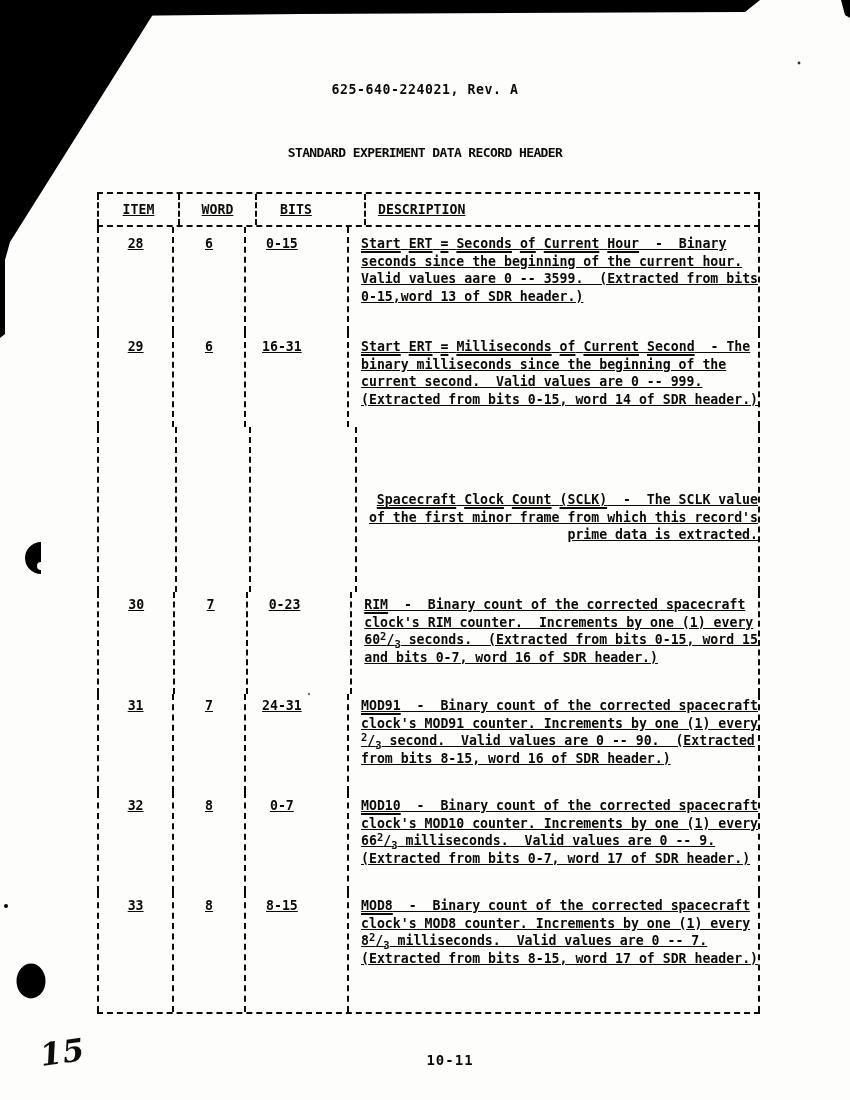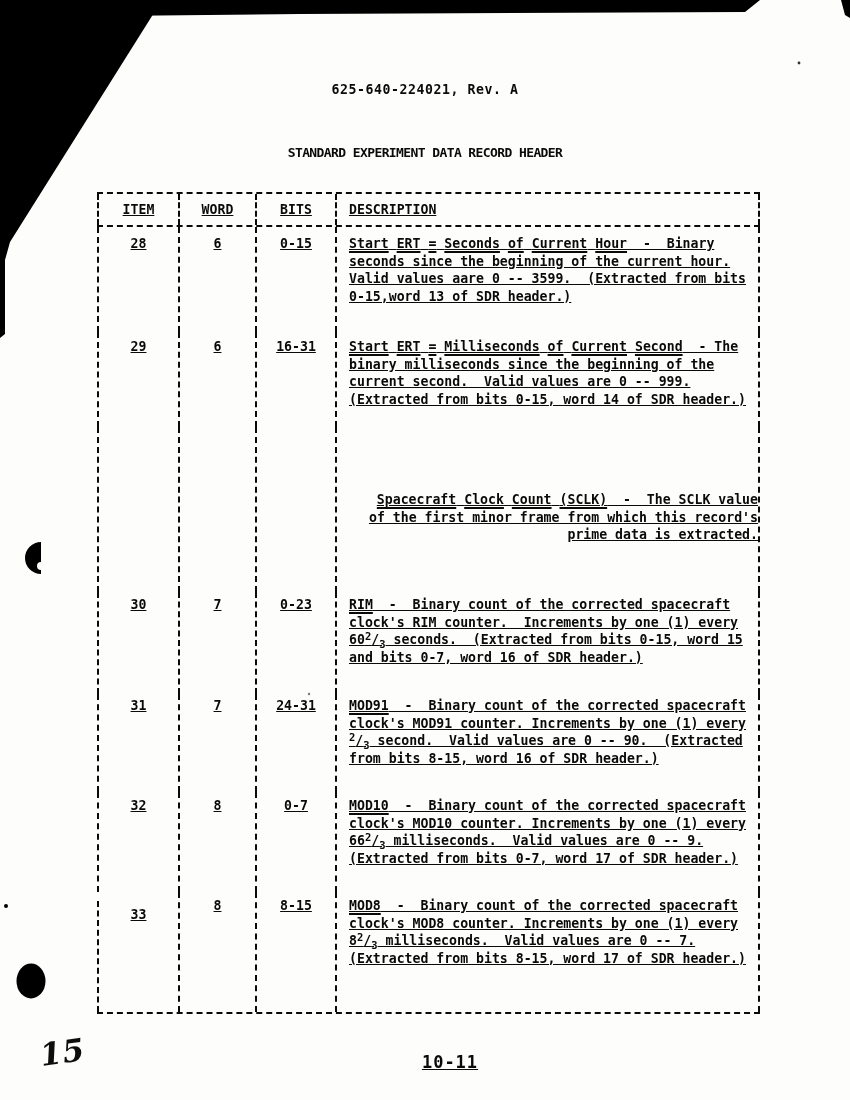--- a/index.html
+++ b/index.html
@@ -23,33 +23,33 @@
 
   .table{
     position:absolute;left:97px;top:192px;width:663px;
     border-top:2px dashed #0a0a0a;border-bottom:2px dashed #0a0a0a;
     font-size:13.2px;line-height:17.5px;
   }
   .band{display:flex;align-items:stretch;box-sizing:border-box;text-decoration:underline;}
   .t-header{height:33px;border-bottom:2px dashed #0a0a0a;}
   .t-header .c{padding-top:7px;}
   .c{box-sizing:border-box;border-left:2px dashed #0a0a0a;overflow:visible;}
-  .c:last-child{border-right:2px dashed #0a0a0a;}
+  .c:last-child{border-right:2px dashed #0a0a0a;margin-left:29px;}
   .c1{width:81px;text-align:center;}
   .c2{width:77px;text-align:center;}
   .c3{width:80px;text-align:center;}
   .c4{flex:1;text-align:left;padding-left:12px;}
   .line{white-space:pre;height:17.5px;}
   .u{text-decoration:underline;text-decoration-thickness:1.5px;text-underline-offset:2.5px;}
   .sup{font-size:10.5px;position:relative;top:-4px;}
   .sub{font-size:10.5px;position:relative;top:3.5px;}
 
   .page-number{
     position:absolute;top:1052px;left:405px;width:90px;text-align:center;
-    font-size:17px;letter-spacing:1px;text-decoration:underline;
+    font-size:14px;letter-spacing:1px;
   }
   .handwritten{
     position:absolute;top:1034px;left:40px;
     font-family:"DejaVu Serif","Liberation Serif",serif;
     font-style:italic;font-weight:700;font-size:31px;color:#0d0d0d;
     transform:rotate(-8deg);letter-spacing:1px;
   }
 </style>
 </head>
 <body>
@@ -143,21 +143,21 @@
         <div class="c c2" style="padding-top: 5px;">8</div>
         <div class="c c3" style="padding-top: 5px;">0-7</div>
         <div class="c c4" style="padding-top: 5px;">
           <div class="line"><span class="u">MOD10</span><span>  -  Binary count of the corrected spacecraft</span></div>
           <div class="line"><span>clock's MOD10 counter. Increments by one (1) every</span></div>
           <div class="line"><span>66</span><span class="sup">2</span><span>/</span><span class="sub">3</span><span> milliseconds.  Valid values are 0 -- 9.</span></div>
           <div class="line"><span>(Extracted from bits 0-7, word 17 of SDR header.)</span></div>
         </div>
       </div>
       <div class="band" style="height: 120px;">
-        <div class="c c1" style="padding-top: 5px; margin-top: 9px;">33</div>
+        <div class="c c1" style="padding-top: 5px;">33</div>
         <div class="c c2" style="padding-top: 5px;">8</div>
         <div class="c c3" style="padding-top: 5px;">8-15</div>
         <div class="c c4" style="padding-top: 5px;">
           <div class="line"><span class="u">MOD8</span><span>  -  Binary count of the corrected spacecraft</span></div>
           <div class="line"><span>clock's MOD8 counter. Increments by one (1) every</span></div>
           <div class="line"><span>8</span><span class="sup">2</span><span>/</span><span class="sub">3</span><span> milliseconds.  Valid values are 0 -- 7.</span></div>
           <div class="line"><span>(Extracted from bits 8-15, word 17 of SDR header.)</span></div>
         </div>
       </div>
     </div>

